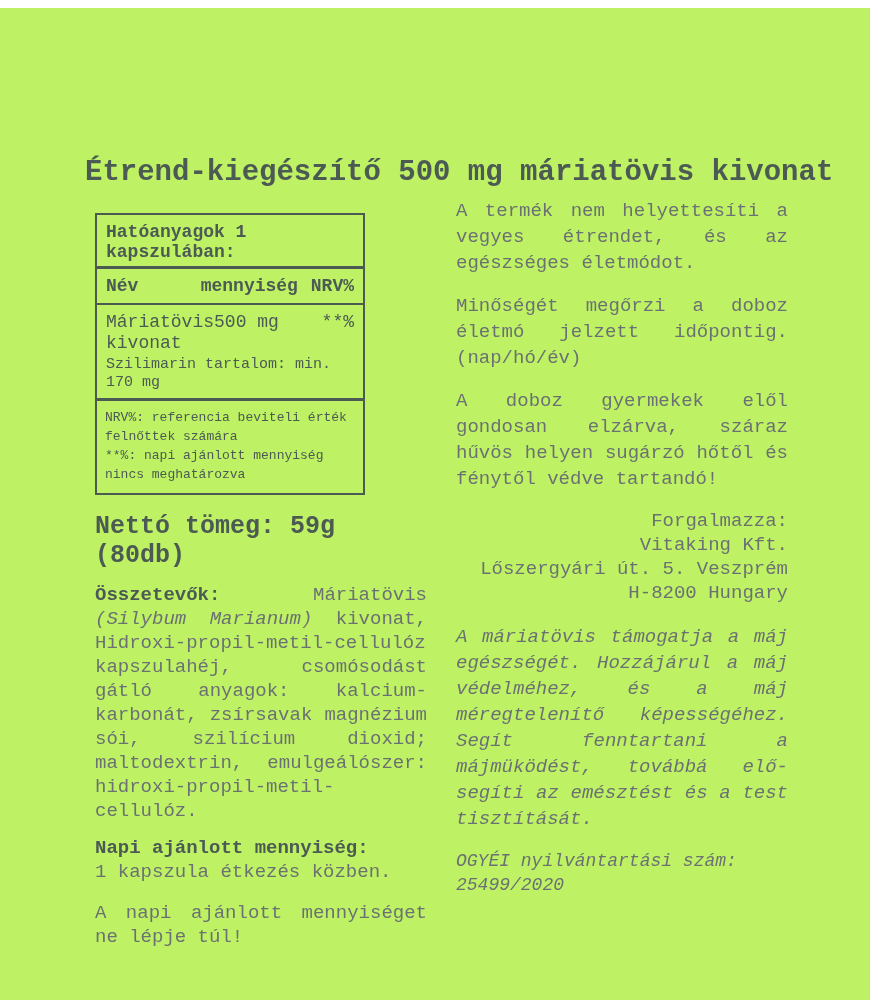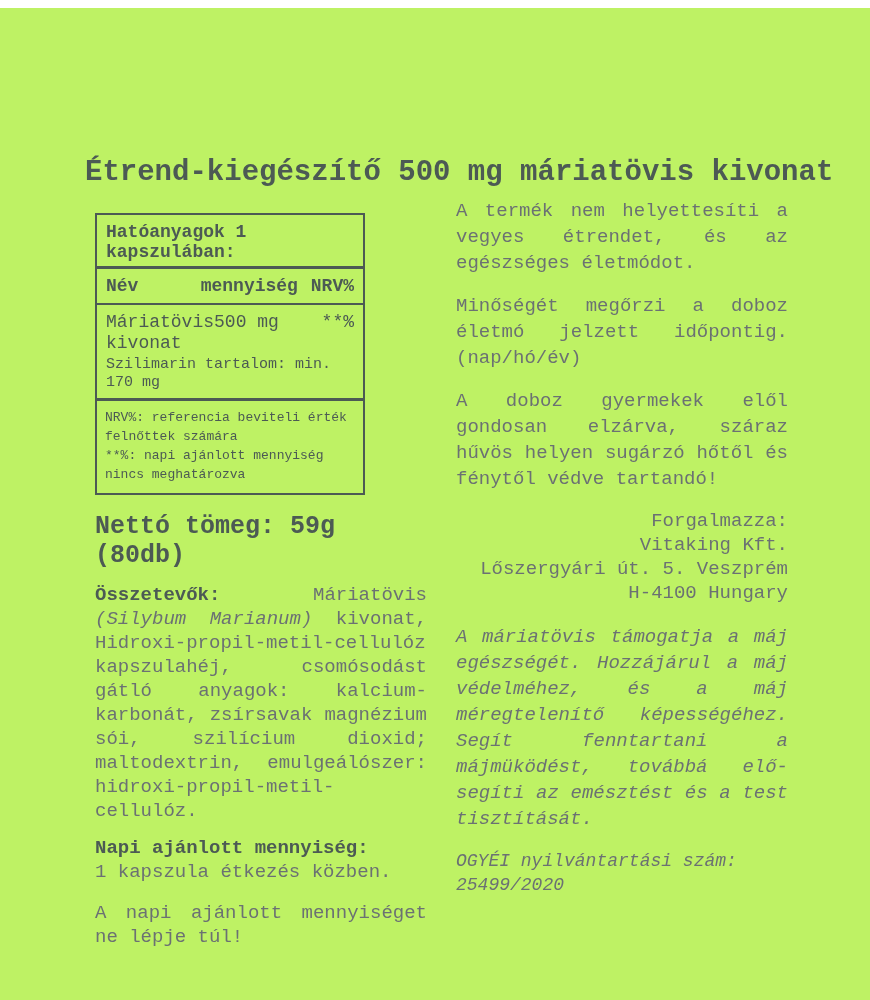--- a/index.html
+++ b/index.html
@@ -154,21 +154,21 @@
   <div class="col-right">
 
     <p class="rpara">A termék nem helyettesíti a vegyes étrendet, és az egészséges életmó­dot.</p>
     <p class="rpara">Minőségét megőrzi a doboz életmó jelzett időpontig. (nap/hó/év)</p>
     <p class="rpara">A doboz gyermekek elől gondosan elzárva, száraz hűvös helyen sugár­zó hőtől és fénytől védve tartandó!</p>
 
     <div class="distributor">
       <div>Forgalmazza:</div>
       <div>Vitaking Kft.</div>
       <div>Lőszergyári út. 5. Veszprém</div>
-      <div>H-4100 Hungary</div>
+      <div>H-8200 Hungary</div>
     </div>
 
     <p class="claim">A máriatövis támogatja a máj egészsé­gét. Hozzájárul a máj védelméhez, és a máj méregtelenítő képességéhez. Segít fenntartani a májmüködést, továbbá elő­segíti az emésztést és a test tisztítását.</p>
 
     <p class="registration">OGYÉI nyilvántartási szám: 25499/2020</p>
 
   </div>
 
 </div>
 

